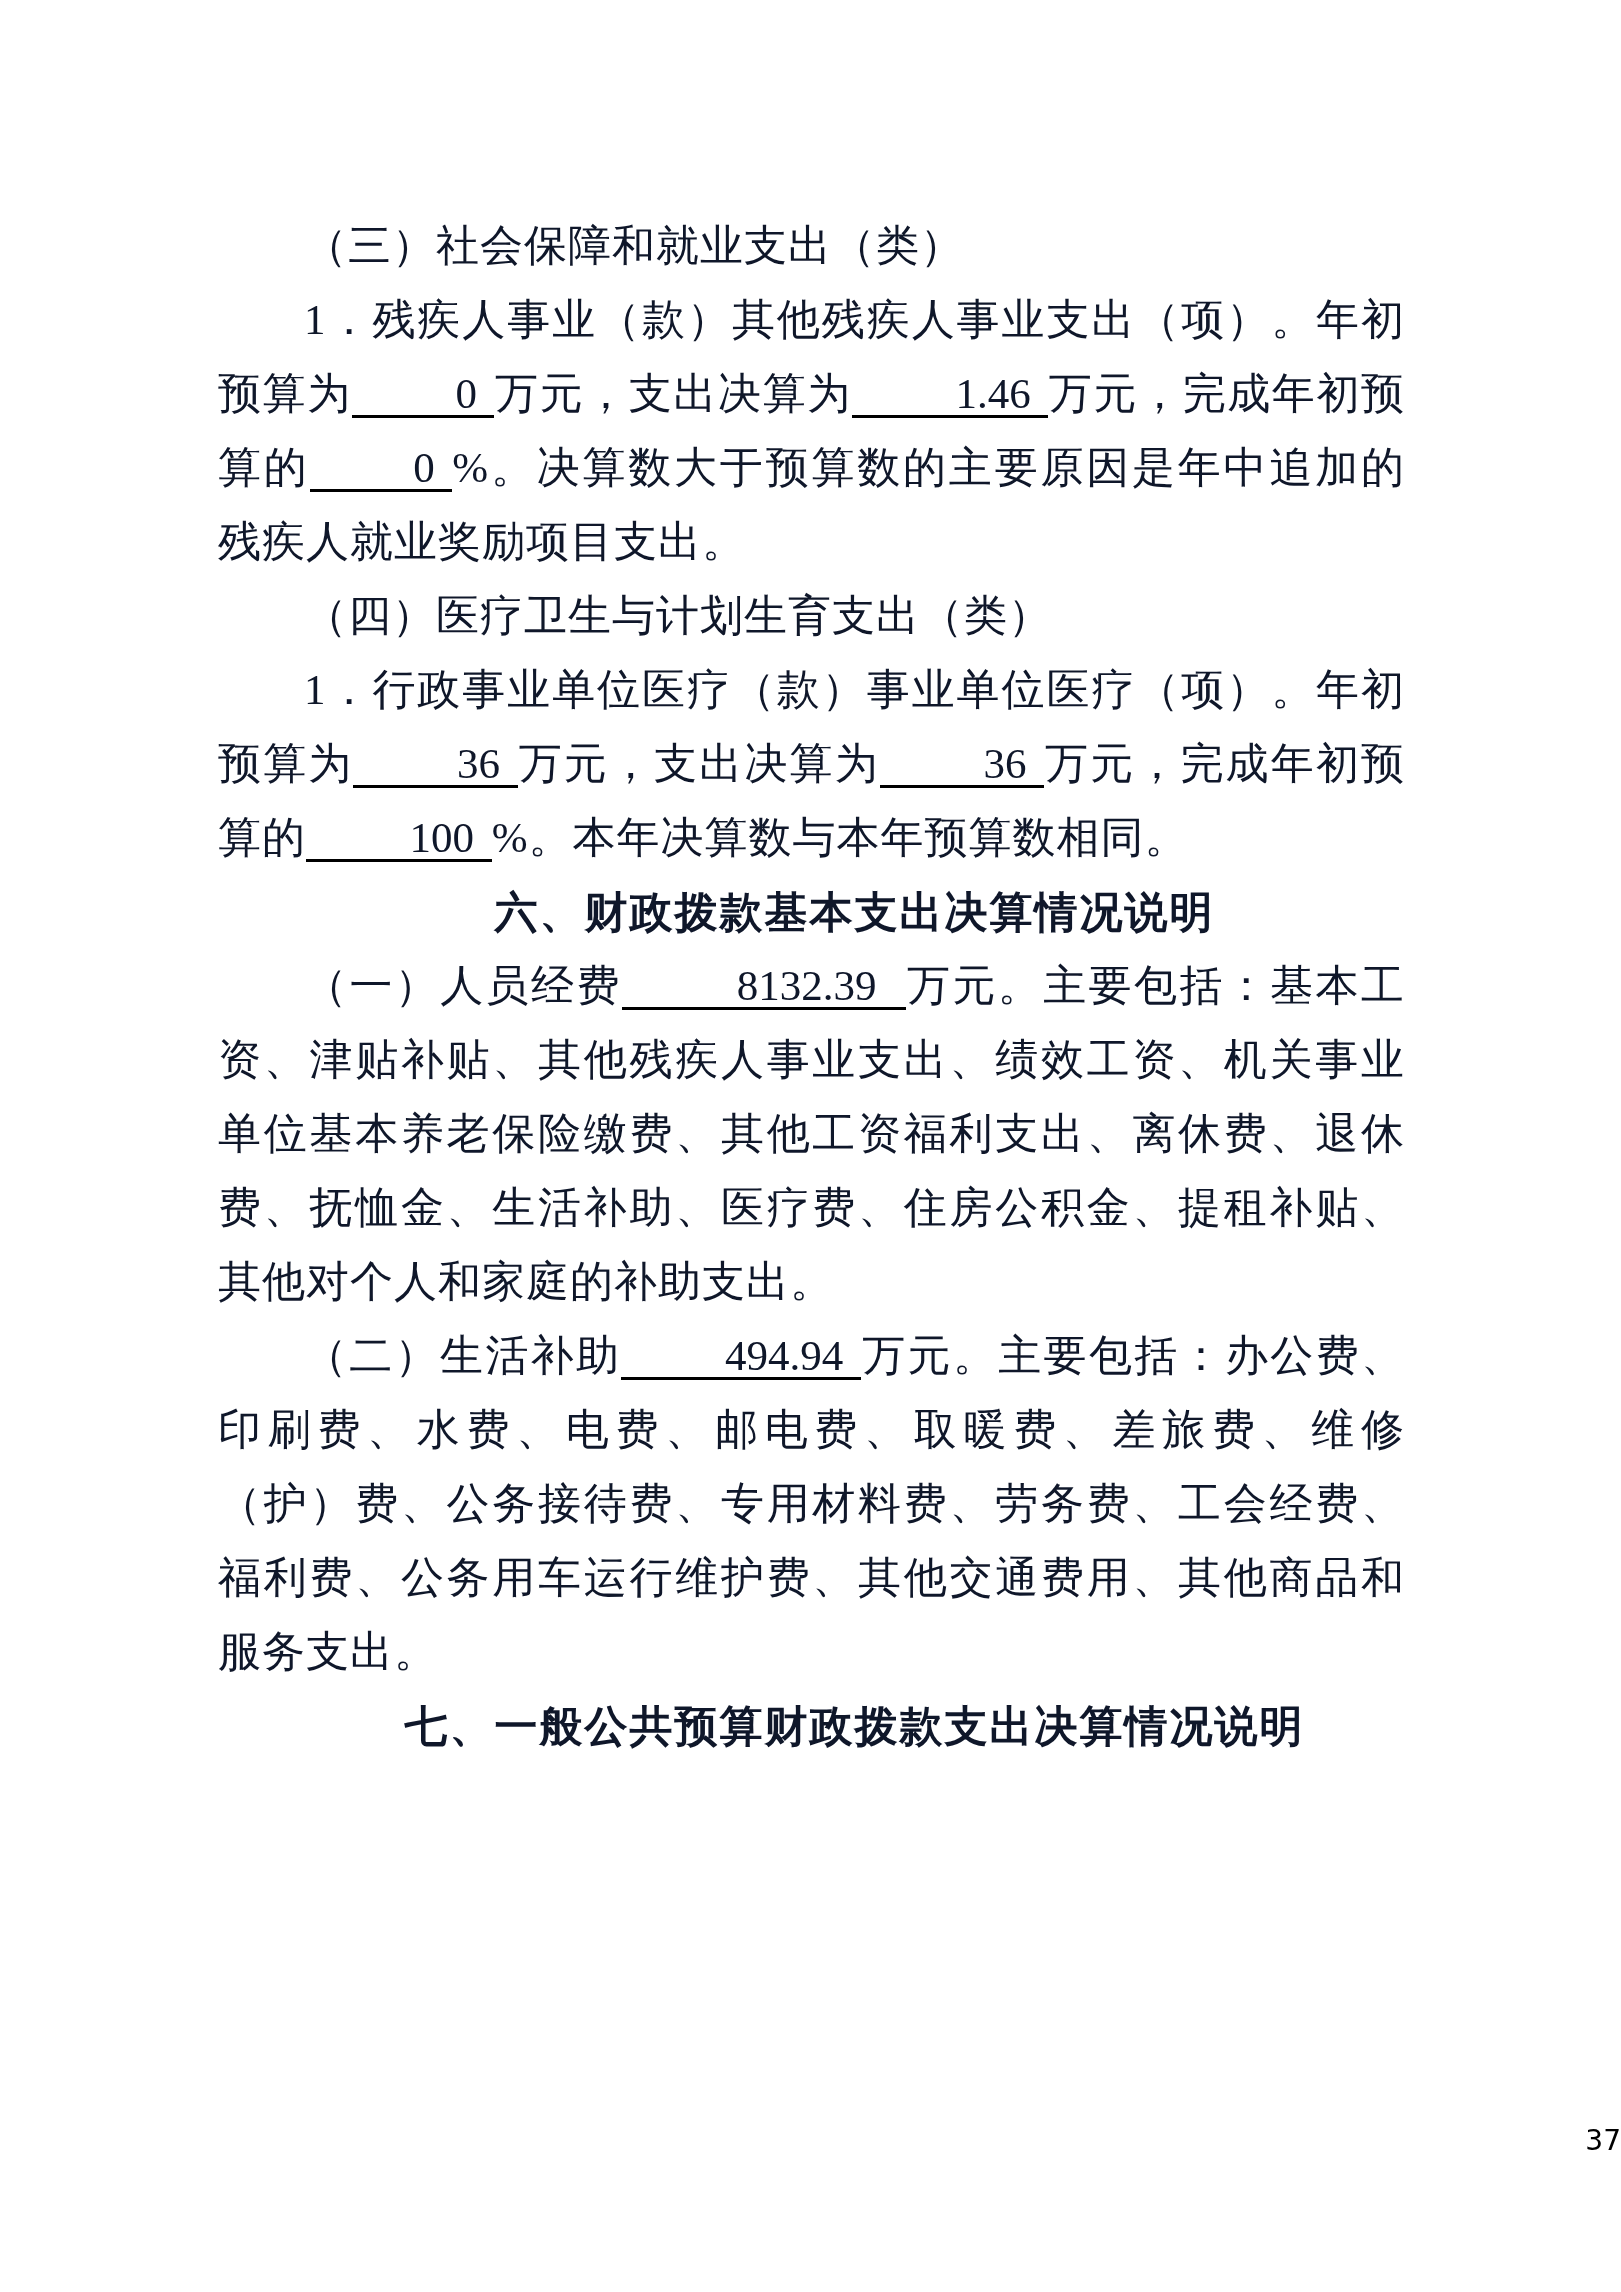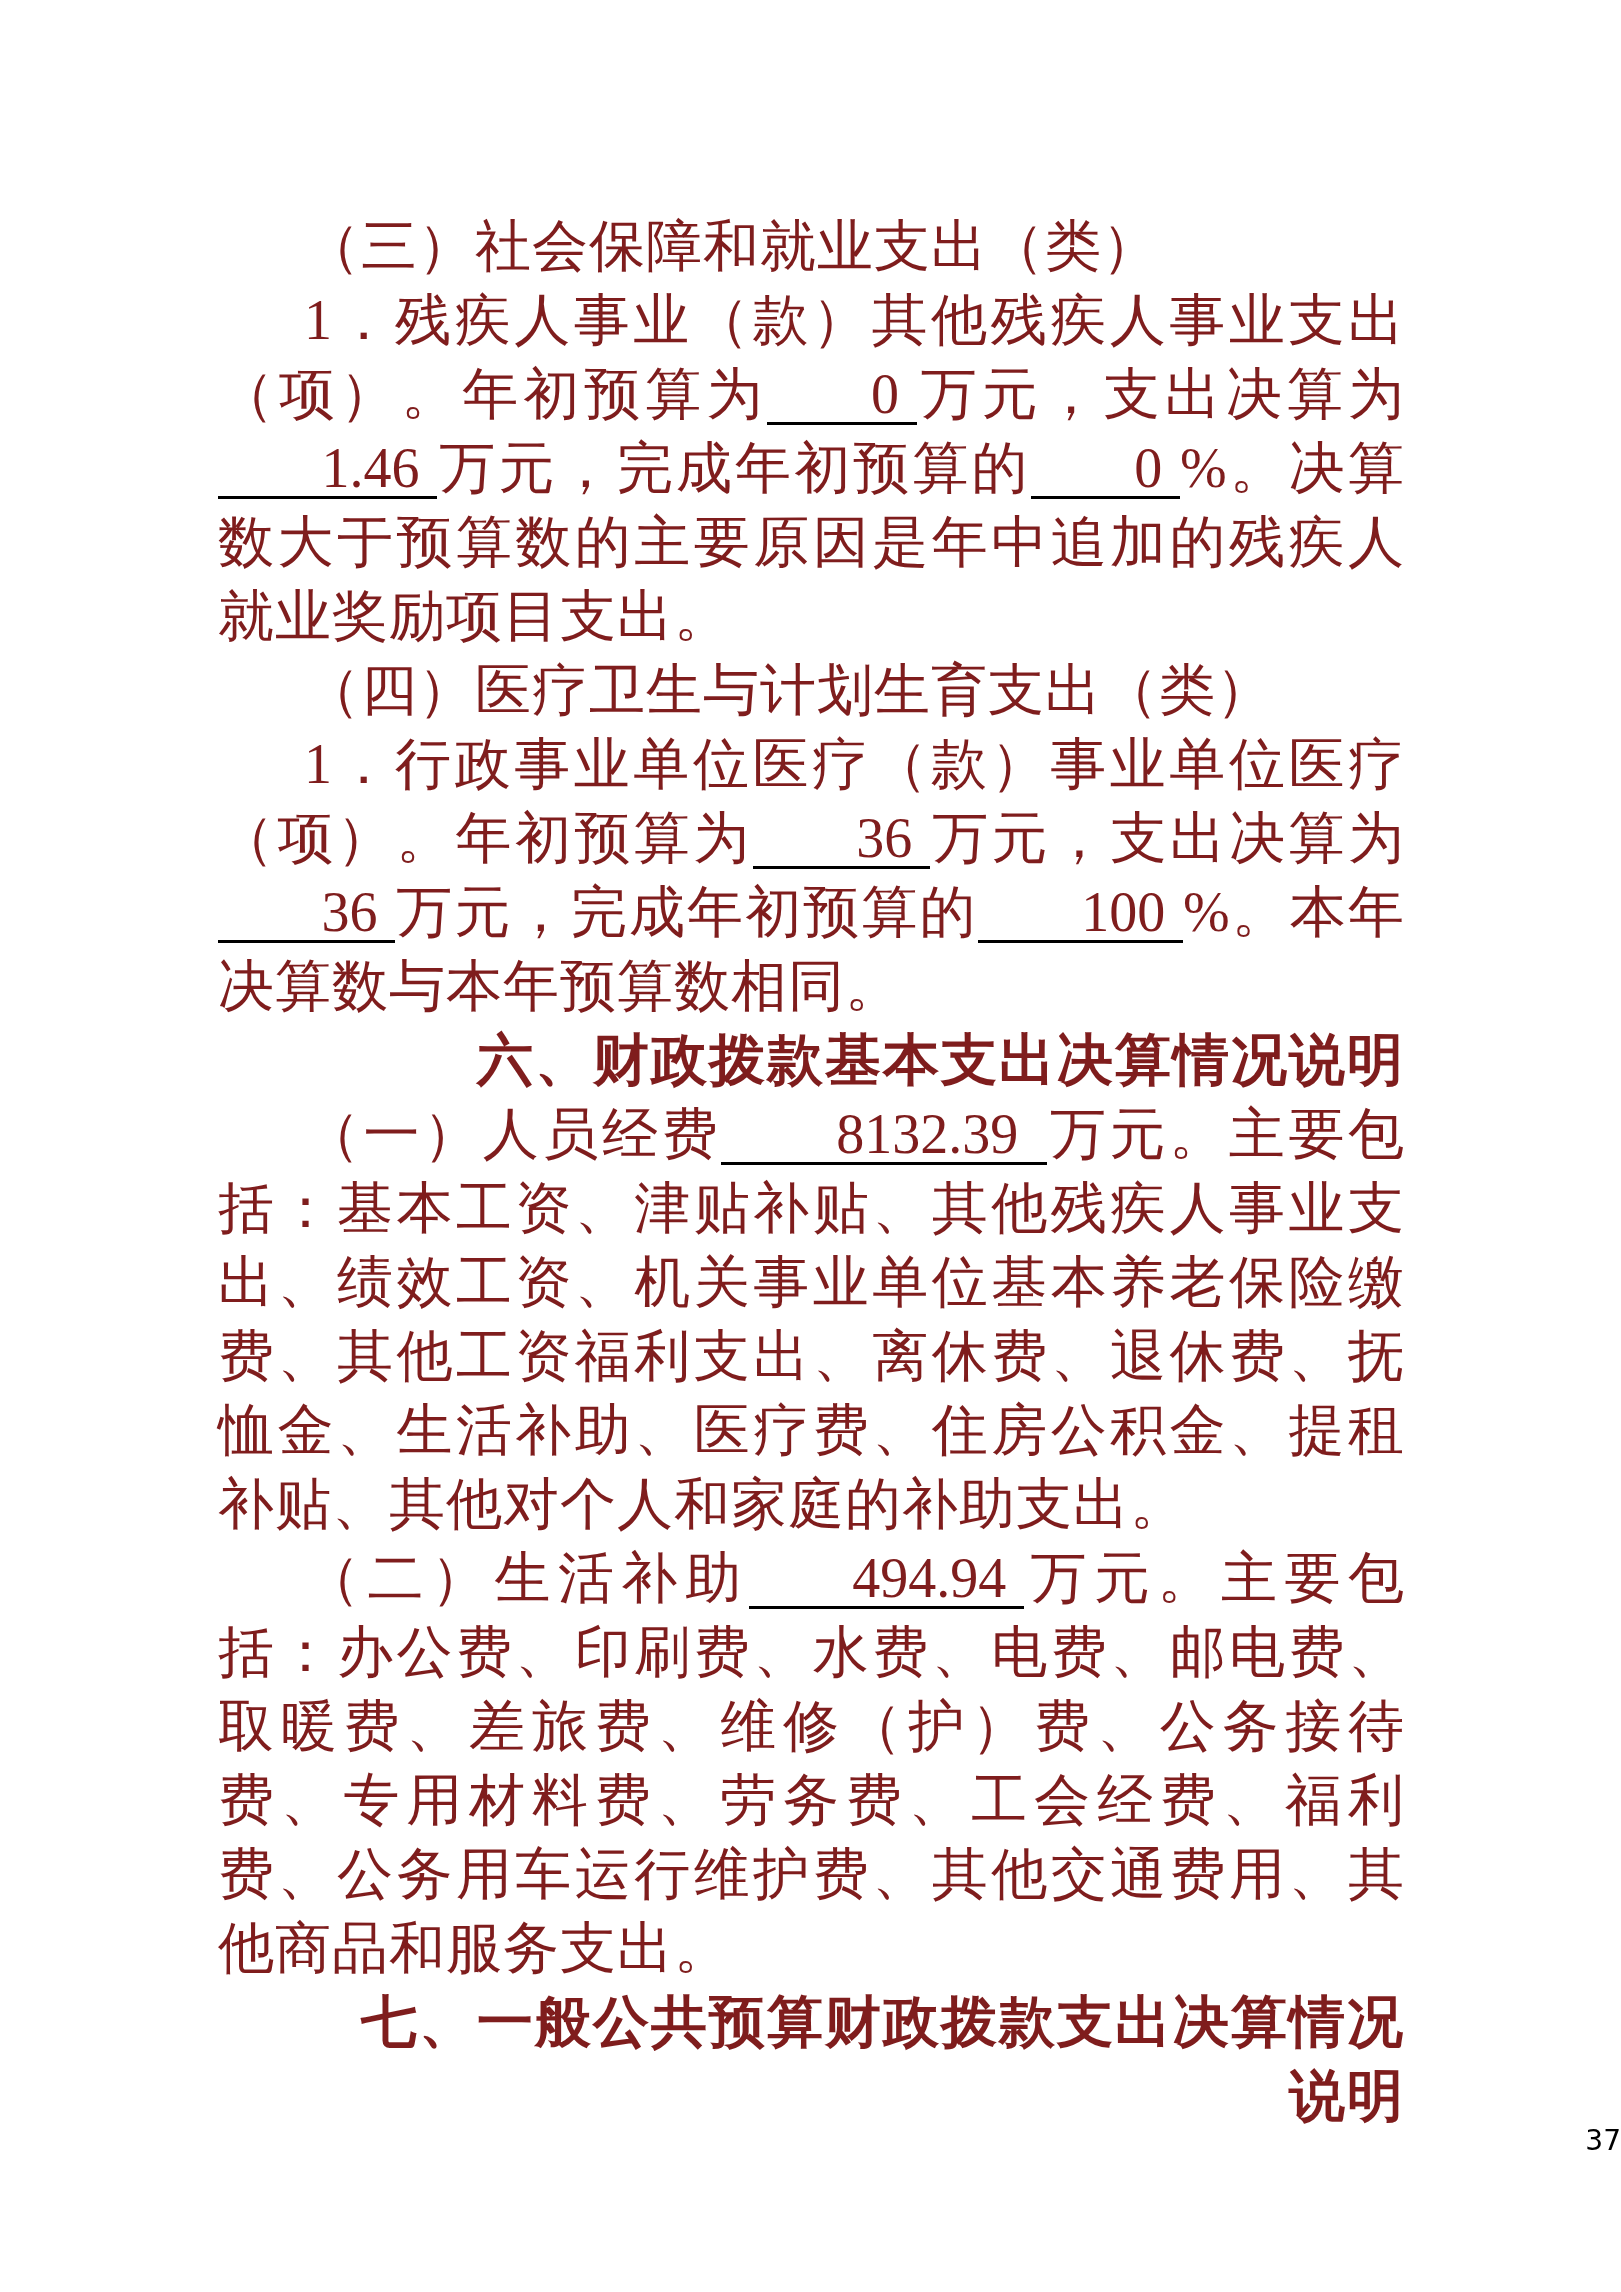--- a/index.html
+++ b/index.html
@@ -14,36 +14,36 @@
     background: #ffffff;
     overflow: hidden;
     color: #000000;
   }
   .content {
     position: absolute;
     left: 218px;
     top: 209px;
     width: 1187px;
     font-family: "Liberation Serif", serif;
-    font-size: 56px;
+    font-size: 43px;
     line-height: 74px;
     letter-spacing: 1px;
     text-align: justify;
-    color: #7f1d1d;
+    color: #0f172a;
   }
   p.para {
     margin: 0;
     padding: 0;
     text-indent: 86px;
   }
   p.para.heading {
     font-family: "Liberation Sans", sans-serif;
     font-weight: 700;
     letter-spacing: 2px;
-    text-align: right;
+    text-align: center;
   }
   
   .num {
     display: inline-block;
     border-bottom: 3.9px solid #000000;
     padding: 0 17.6px;
     letter-spacing: 0;
     line-height: 1;
     white-space: nowrap;
   }

